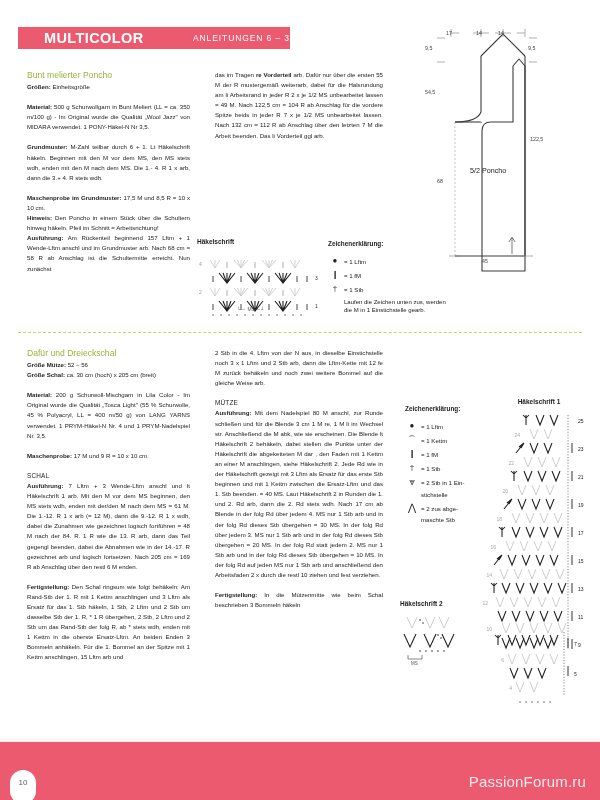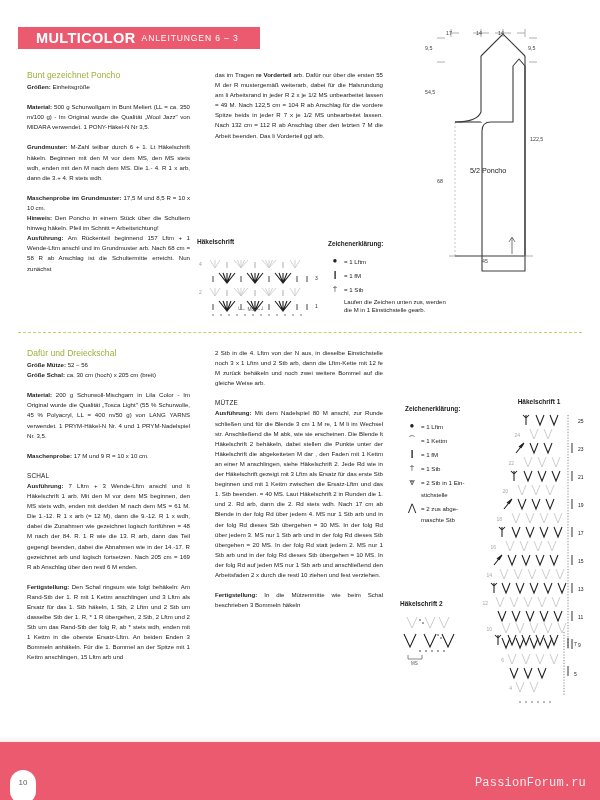--- a/index.html
+++ b/index.html
@@ -5,22 +5,22 @@
   html,body{margin:0;padding:0;}
   body{
     width:600px;height:800px;background:#ffffff;
     font-family:"Liberation Sans",sans-serif;
     color:#222;position:relative;overflow:hidden;
   }
   .page{position:absolute;inset:0;background:#fff;}
 
   
   .hdr-band{
-    position:absolute;left:18px;top:27px;width:242px;height:22px;
-    background:#ec5a70;display:flex;align-items:center;padding-left:18px;box-sizing:border-box;
+    position:absolute;left:18px;top:27px;width:272px;height:22px;
+    background:#ec5a70;display:flex;align-items:center;padding-left:26px;box-sizing:border-box;justify-content:space-between;
   }
   .hdr-title{color:#fff;font-size:14.5px;font-weight:bold;letter-spacing:.4px;}
   .hdr-sub{color:#fff;font-size:8.5px;letter-spacing:.9px;margin-left:6px;padding-bottom:1px;}
 
   
   .col{position:absolute;font-size:6.1px;line-height:10.1px;text-align:justify;color:#1c1c1c;}
   .col p{margin:0 0 0 0;}
   .gap{height:10px;}
   .h-green{color:#9bb23c;font-size:8.6px;margin-bottom:2px;font-weight:normal;}
   b{font-weight:bold;}
@@ -50,36 +50,36 @@
   
   .footer{
     position:absolute;left:0;bottom:0;width:600px;height:58px;background:#ec5a70;
   }
   .pagebadge{
     position:absolute;left:10px;bottom:-4px;width:26px;height:34px;background:#fff;
     border-radius:13px;display:flex;align-items:center;justify-content:center;
     font-size:8px;color:#5b5b5b;padding-bottom:10px;box-sizing:border-box;
   }
   .brand{
-    position:absolute;right:14px;bottom:10px;color:#ffe9ec;font-size:12px;letter-spacing:.2px;font-family:Liberation Mono, monospace;
+    position:absolute;right:14px;bottom:10px;color:#ffe9ec;font-size:15px;letter-spacing:.2px;
   }
   .footer-fade{position:absolute;left:0;bottom:58px;width:600px;height:6px;background:linear-gradient(#fff,#fdeef0);}
 </style>
 </head>
 <body>
 
 <div class="page">
 
   <div class="hdr-band">
     <span class="hdr-title">MULTICOLOR</span>
     <span class="hdr-sub">ANLEITUNGEN 6 – 3</span>
   </div>
 
   <div class="col" style="left:27px;top:70px;width:163px;">
-    <div class="h-green">Bunt gezeichnet Poncho</div>
+    <div class="h-green">Bunt melierter Poncho</div>
     <p><b>Größen:</b> <span>Einheitsgröße</span></p>
     <div class="gap"></div>
     <p><b>Material:</b> <span>500 g Schurwollgarn in Bunt Meliert (LL = ca. 350 m/100 g) - Im Original wurde die Qualität „Wool Jazz" von MIDARA verwendet. 1 PONY-Häkel-N Nr 3,5.</span></p>
     <div class="gap"></div>
     <p><b>Grundmuster:</b> <span>M-Zahl teilbar durch 6 + 1. Lt Häkelschrift häkeln. Beginnen mit den M vor dem MS, den MS stets wdh, enden mit den M nach dem MS. Die 1.- 4. R 1 x arb, dann die 3.+ 4. R stets wdh.</span></p>
     <div class="gap"></div>
     <p><b>Maschenprobe im Grundmuster:</b> <span>17,5 M und 8,5 R = 10 x 10 cm.</span></p>
     <p><b>Hinweis:</b> <span>Den Poncho in einem Stück über die Schultern hinweg häkeln. Pfeil im Schnitt = Arbeitsrichtung!</span></p>
     <p><b>Ausführung:</b> <span>Am Rückenteil beginnend 157 Lftm + 1 Wende-Lftm anschl und im Grundmuster arb. Nach 68 cm = 58 R ab Anschlag ist die Schultermitte erreicht. Nun zunächst</span></p>
   </div>

